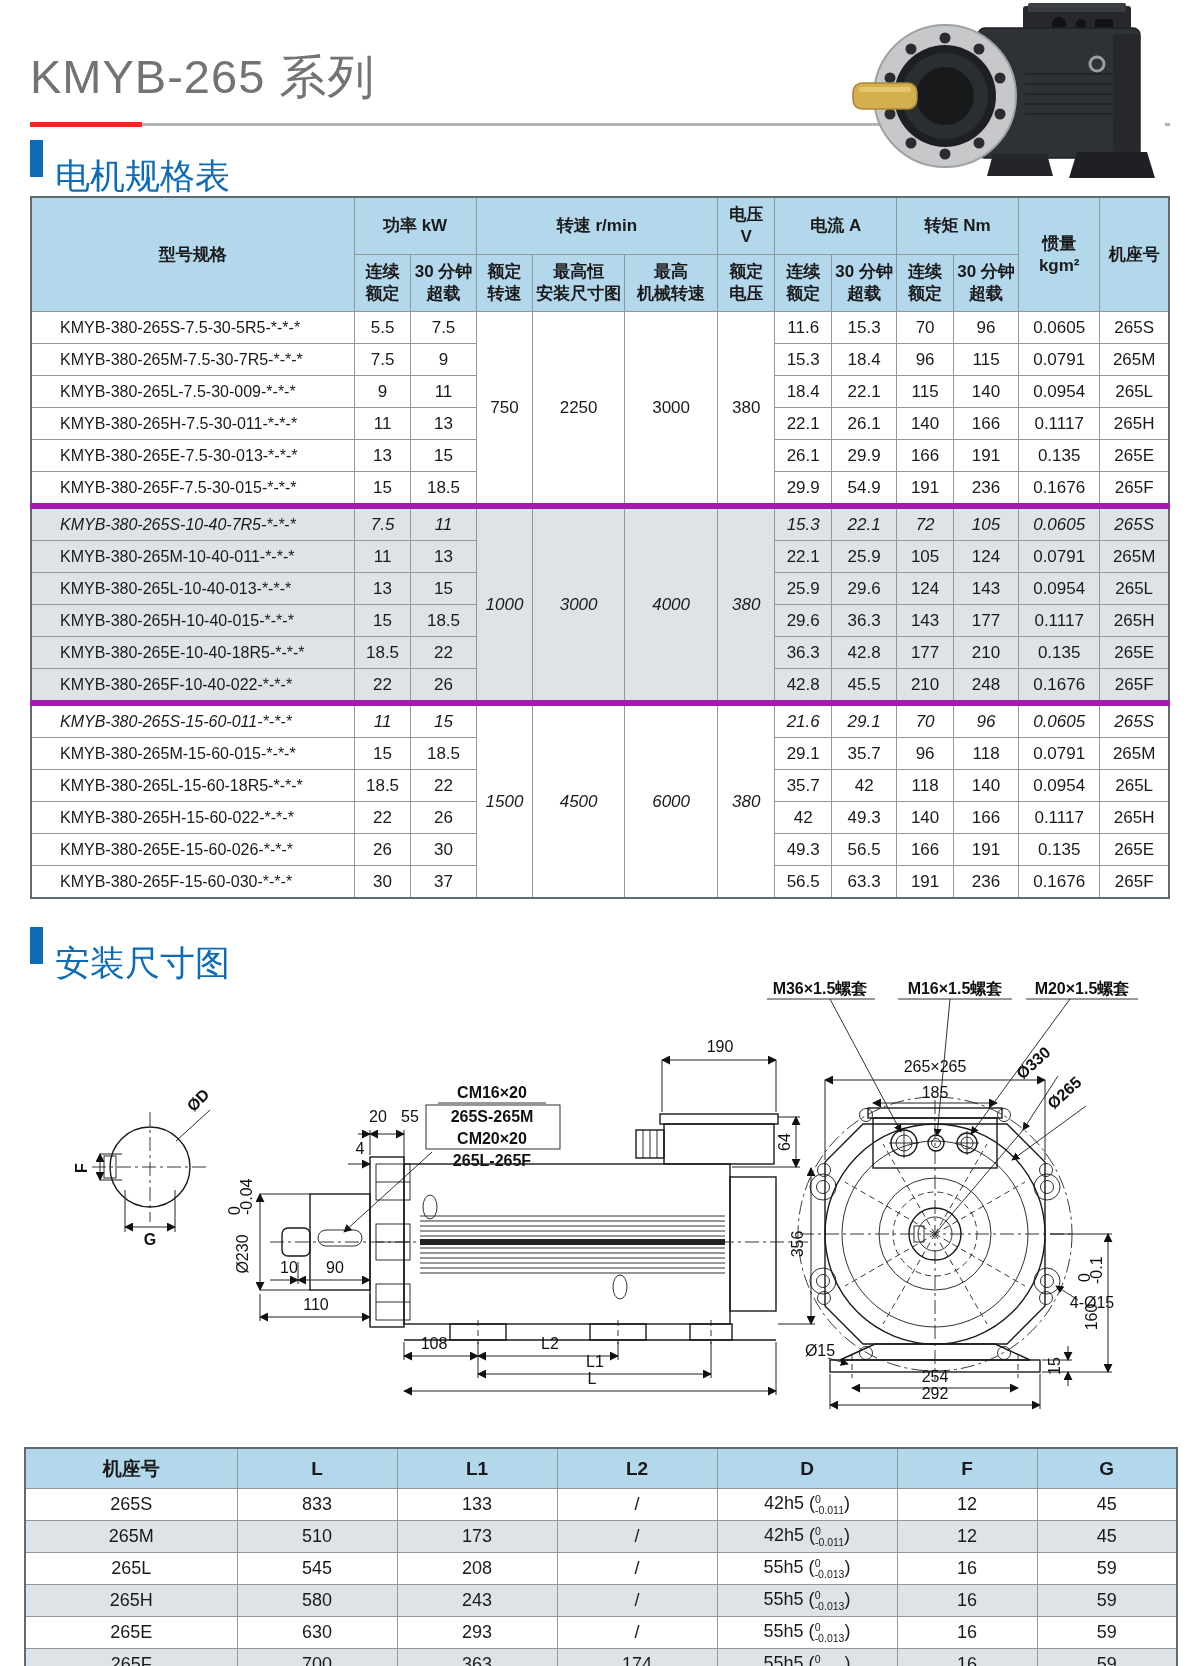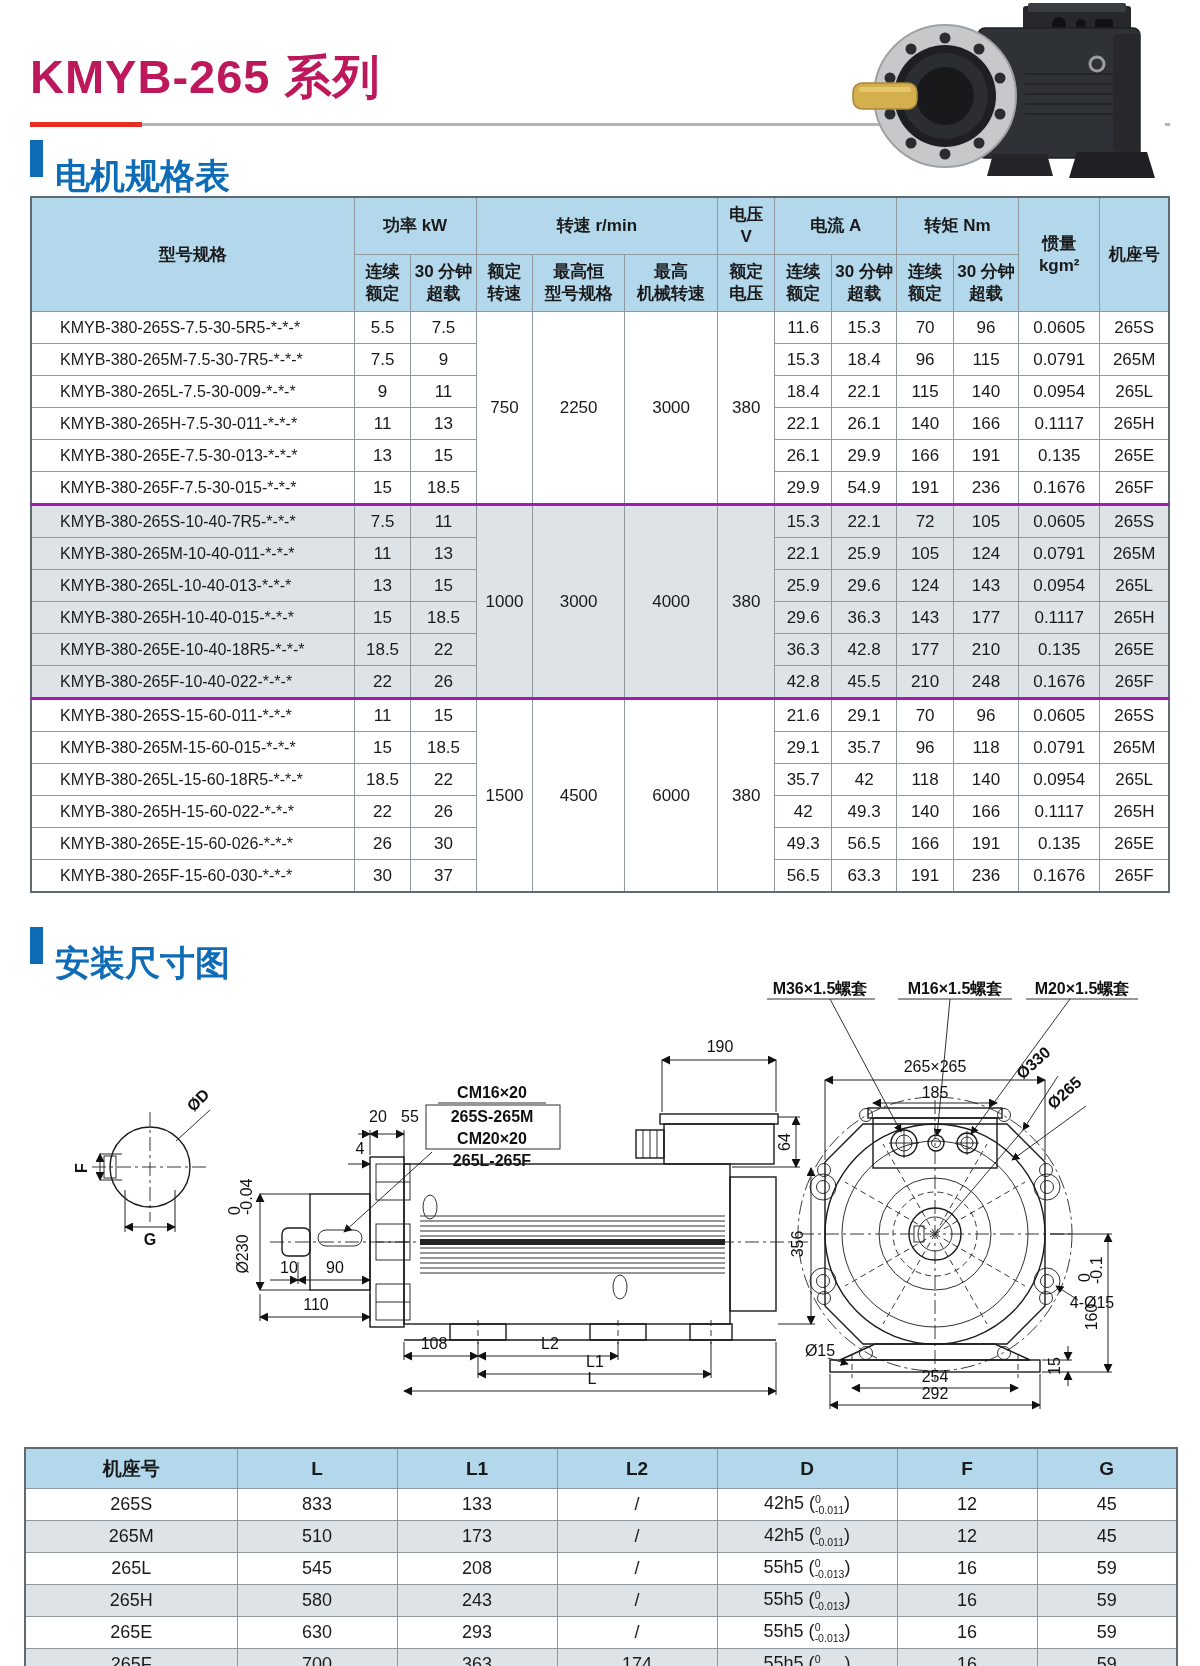--- a/index.html
+++ b/index.html
@@ -1,38 +1,38 @@
 <!DOCTYPE html>
 <html><head>
 <meta charset="utf-8">
 <style>
   html,body{margin:0;padding:0;background:#fff;}
   body{font-family:"Liberation Sans","DejaVu Sans",sans-serif;color:#1a1a1a;}
   #page{position:relative;width:1200px;height:1666px;background:#fff;overflow:hidden;}
 
   
-  .title{position:absolute;left:30px;top:46px;font-size:47px;font-weight:bold;color:#be185d;letter-spacing:1px;}
+  .title{position:absolute;left:30px;top:46px;font-size:47px;font-weight:normal;color:#737373;letter-spacing:1px;}
   .rule{position:absolute;left:30px;top:122px;width:1140px;height:6px;}
   .rule .red{position:absolute;left:0;top:0;width:112px;height:5px;background:#e62e22;}
   .rule .gray{position:absolute;left:112px;top:1px;right:0;height:3px;background:#b3b3b3;}
   .section{position:absolute;left:30px;height:40px;display:flex;align-items:center;}
   .section .bar{width:13px;height:37px;background:#0e6cb6;margin-right:12px;}
-  .section .txt{font-size:35px;font-weight:bold;color:#0e6cb6;margin-top:36px;}
+  .section .txt{font-size:35px;font-weight:normal;color:#0e6cb6;margin-top:36px;}
   #section1{top:138px;} #section2{top:925px;}
   .motor-photo{position:absolute;left:845px;top:0px;width:320px;height:188px;}
 
   
   table{border-collapse:collapse;table-layout:fixed;}
   #spec-table{position:absolute;left:30px;top:196px;width:1140px;border:2px solid #5f6a72;}
   #spec-table th,#spec-table td{border:1px solid #8f989f;text-align:center;vertical-align:middle;}
   #spec-table th{background:#b3d7eb;font-size:17px;font-weight:bold;white-space:pre-line;line-height:1.3;padding:6px 2px;}
   #spec-table td{font-size:17px;height:31px;padding:0 2px;}
   #spec-table td.model{text-align:left;padding-left:28px;font-size:16px;}
   #spec-table tr.alt td{background:#dee3e8;}
-  #spec-table tr.gstart td{border-top:3px solid #a21caf;}
+  #spec-table tr.gstart td{border-top:6px solid #a21caf;font-style:italic;}
 
   #dim-table{position:absolute;left:24px;top:1447px;width:1152px;border:2px solid #5f6a72;}
   #dim-table th,#dim-table td{border:1px solid #8f989f;text-align:center;vertical-align:middle;}
   #dim-table th{background:#b3d7eb;font-size:19px;font-weight:bold;height:37px;}
   #dim-table td{font-size:18px;height:29px;}
   #dim-table tr.alt td{background:#dee3e8;}
   .tol{display:inline-flex;flex-direction:column;font-size:10.5px;line-height:1.05;vertical-align:middle;font-style:normal;text-align:left;}
   .tol i{font-style:normal;}
 
   
@@ -137,21 +137,21 @@
         <th rowspan="2">机座号</th>
       </tr>
       <tr>
         <th>连续
 额定</th>
         <th>30 分钟
 超载</th>
         <th>额定
 转速</th>
         <th>最高恒
-型号规格</th>
+安装尺寸图</th>
         <th>最高
 机械转速</th>
         <th>额定
 电压</th>
         <th>连续
 额定</th>
         <th>30 分钟
 超载</th>
         <th>连续
 额定</th>

